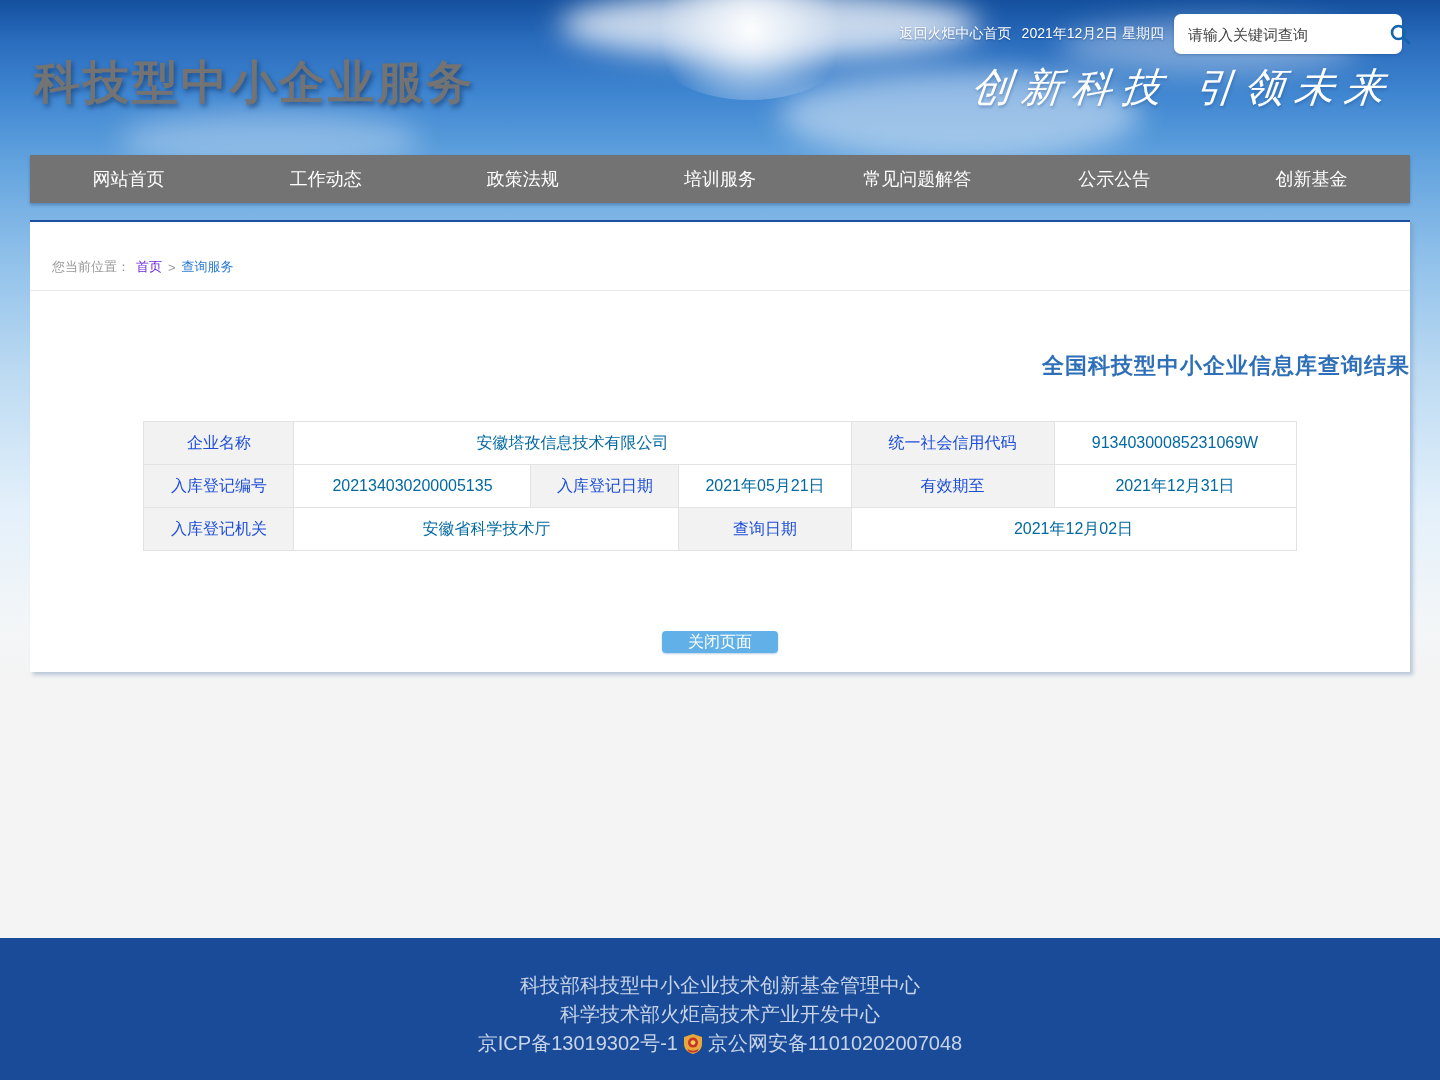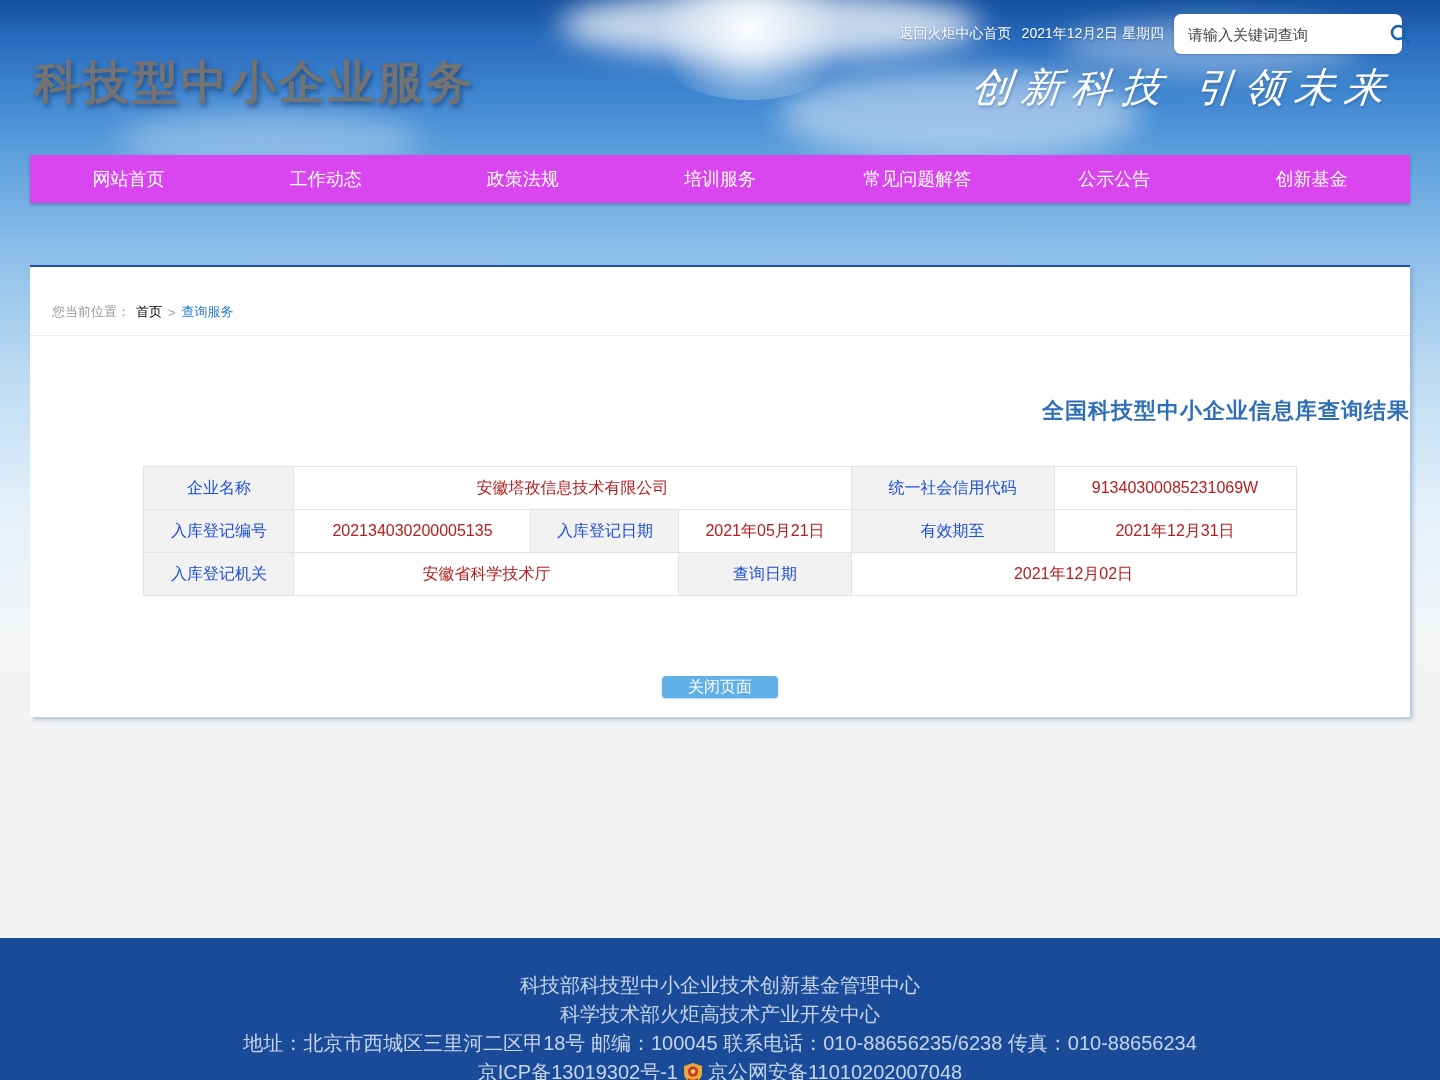--- a/index.html
+++ b/index.html
@@ -54,54 +54,53 @@
     position:absolute; right:45px; top:60px; z-index:5;
     font-size:40px; color:#ffffff; font-style:italic; letter-spacing:10px;
     font-family:"DejaVu Serif","Liberation Serif",serif;
     text-shadow:1px 2px 3px rgba(30,70,130,.35);
     transform:skewX(-6deg);
   }
 
   
   .nav {
     position:absolute; top:155px; left:30px; width:1380px; height:48px;
-    background:#d946ef; display:flex; z-index:6;
+    background:#737373; display:flex; z-index:6;
     box-shadow:0 2px 3px rgba(10,40,90,.3);
   }
   .nav-item {
     flex:1; display:flex; align-items:center; justify-content:center;
     color:#ffffff; font-size:18px; cursor:pointer; white-space:nowrap;
   }
 
   
   .card {
     position:absolute; top:220px; left:30px; width:1380px; height:452px;
     background:#ffffff; border-top:2px solid #1c4f9f; z-index:4;
     box-shadow:3px 3px 4px rgba(110,145,185,.45);
-    margin-top:45px;
   }
   .breadcrumb {
     padding:36px 22px 14px 22px; font-size:13px; color:#999;
     border-bottom:1px solid #ebebeb; display:flex; gap:6px; align-items:center;
   }
-  .breadcrumb .bc-home { color:#000000; cursor:pointer;font-family:Liberation Mono, monospace; }
+  .breadcrumb .bc-home { color:#6d28d9; cursor:pointer;font-family:Liberation Mono, monospace; }
   .breadcrumb .bc-sep { color:#999; }
   .breadcrumb .bc-cur { color:#2b7bd3; cursor:pointer; }
 
   .result-title {
     margin-top:60px; text-align:right;
     font-size:22px; font-weight:bold; color:#2e6fb8; letter-spacing:1px;
   }
 
   table.result {
     margin:40px auto 0 auto; border-collapse:collapse; table-layout:fixed; width:1152px;
   }
   table.result td {
     border:1px solid #e3e3e3; height:43px; text-align:center;
-    font-size:16px; color:#b91c1c; overflow:hidden; white-space:nowrap;
+    font-size:16px; color:#0369a1; overflow:hidden; white-space:nowrap;
   }
   table.result td.lab { background:#f2f2f2; color:#1d4ed8; }
 
   .close-btn {
     width:116px; height:22px; margin:80px auto 0 auto;
     background:#61b1e8; border-radius:4px; cursor:pointer;
     display:flex; align-items:center; justify-content:center;
     color:#ffffff; font-size:16px;
     box-shadow:0 1px 2px rgba(80,140,190,.4);
   }
@@ -196,21 +195,20 @@
       </tr>
     </tbody>
   </table>
 
   <div class="close-btn">关闭页面</div>
 </div>
 
 <div class="footer">
   <div>科技部科技型中小企业技术创新基金管理中心</div>
   <div>科学技术部火炬高技术产业开发中心</div>
-  <div>地址：北京市西城区三里河二区甲18号 邮编：100045 联系电话：010-88656235/6238 传真：010-88656234</div>
   <div class="beian-row">
     <span>京ICP备13019302号-1</span>
     <span class="badge-icon">
       <svg width="18" height="20" viewBox="0 0 18 20">
         <path d="M9 0 L18 3 V10 C18 15.8 13.2 18.8 9 20 C4.8 18.8 0 15.8 0 10 V3 Z" fill="#e8a93a"></path>
         <circle cx="9" cy="8.6" r="5" fill="#c8342a"></circle>
         <circle cx="9" cy="8.6" r="2.4" fill="#f3d05a"></circle>
         <path d="M3.5 15 Q9 18.6 14.5 15 L13.8 17 Q9 20 4.2 17 Z" fill="#c8342a"></path>
       </svg>
     </span>

